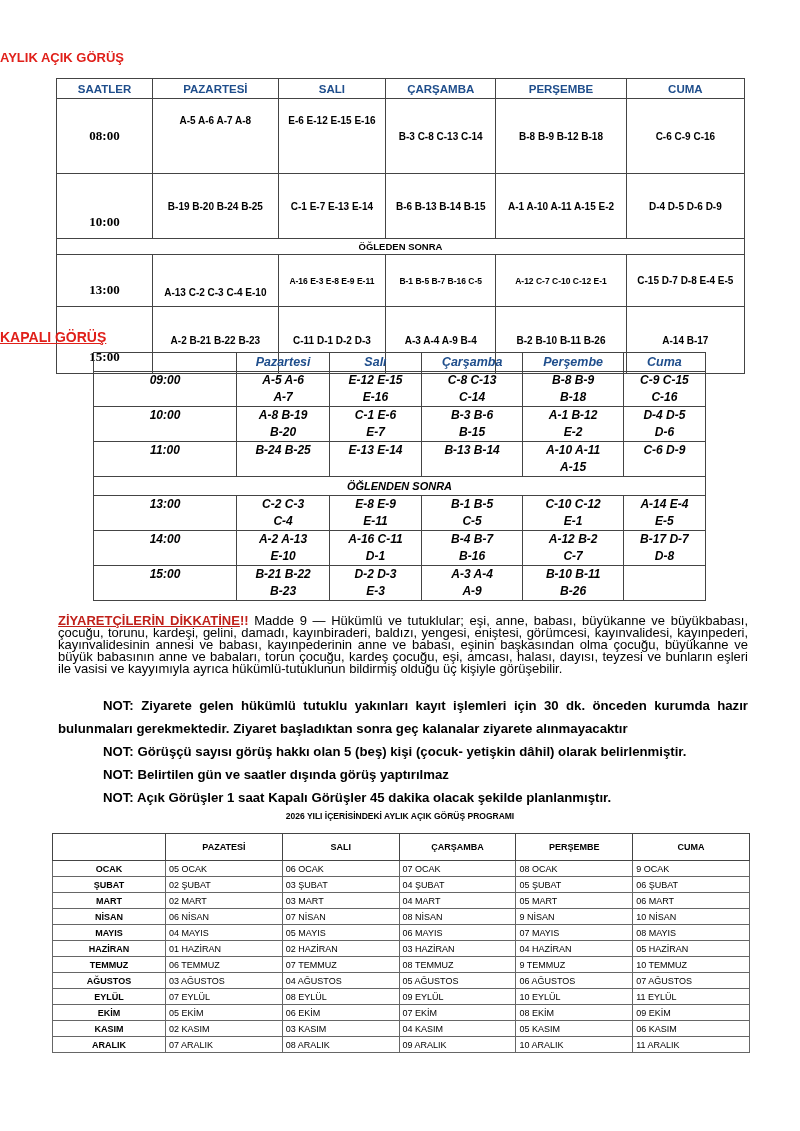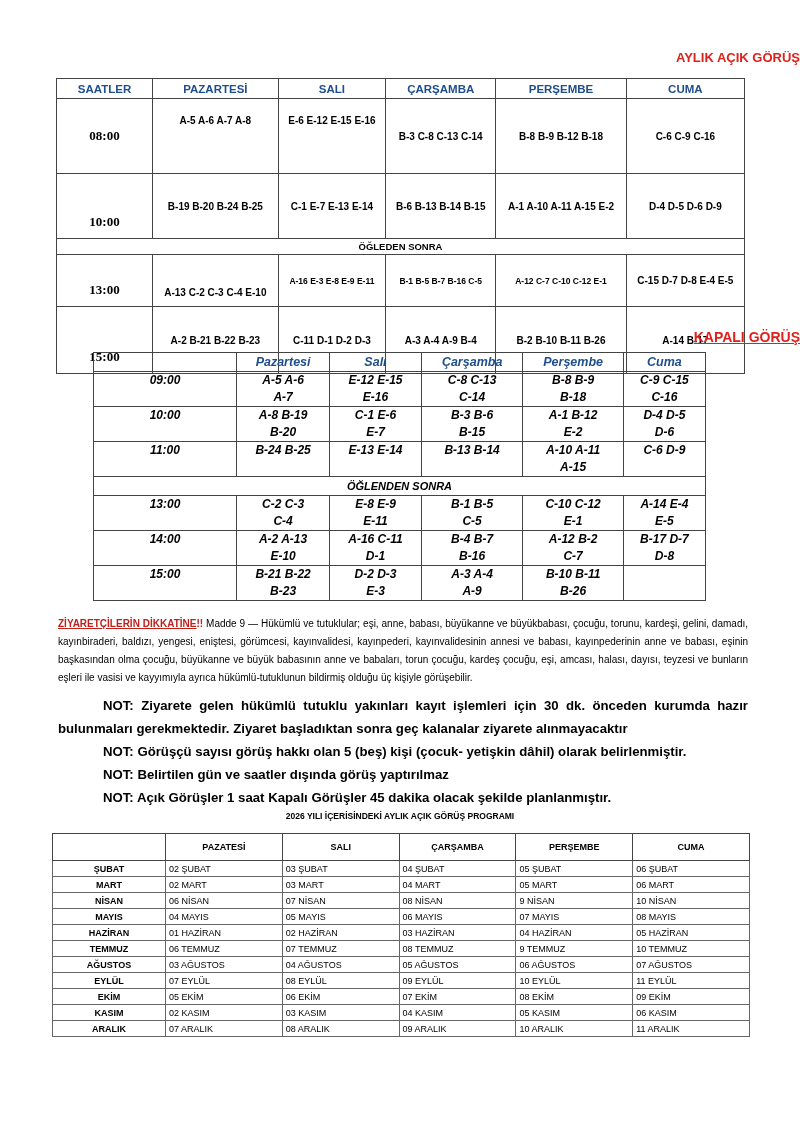--- a/index.html
+++ b/index.html
@@ -1,18 +1,18 @@
 <!DOCTYPE html>
 <html><head>
 <meta charset="utf-8">
 <style>
   html, body { margin: 0; padding: 0; background: #ffffff; }
   body { width: 800px; height: 1131px; position: relative; overflow: hidden;
          font-family: "Liberation Sans", sans-serif; color: #000; }
-  .title-red { position: absolute; left: 0; width: 800px; text-align: right;
+  .title-red { position: absolute; left: 0; width: 800px; text-align: left;
                color: #e0201a; font-weight: bold; font-family: "Liberation Sans", sans-serif; }
   table { border-collapse: collapse; position: absolute; }
   td, th { border: 1px solid #444; padding: 0; text-align: center; vertical-align: middle; }
 
   
   #t1 { left: 56px; top: 78px; width: 689px; font-size: 10px; font-weight: bold; }
   #t1 th { color: #1f4e8c; font-size: 11.5px; height: 19px; }
   #t1 td.time { font-size: 13px; width: 95px; font-family: Liberation Serif, serif; }
   #t1 td.time.low { vertical-align: bottom; padding-bottom: 8px; }
   #t1 tr.r1 td { height: 58px; }
@@ -25,21 +25,21 @@
 
   
   #t2 { left: 93px; top: 352px; width: 613px; font-size: 12px; font-weight: bold; font-style: italic; }
   #t2 th { color: #1f4e8c; font-size: 12.5px; height: 18px; }
   #t2 td { vertical-align: top; line-height: 17px; height: 34px; }
   #t2 td.time { width: 142px; }
   #t2 td.mid { height: 18px; font-size: 11px; vertical-align: middle; }
 
   
   #notice { position: absolute; left: 58px; top: 615px; width: 690px;
-            font-size: 10px; line-height: 18px; text-align: justify; text-align-last: left; }
+            font-size: 13px; line-height: 12px; text-align: justify; text-align-last: left; }
   #notice .lead { font-weight: bold; color: #c0201a; text-decoration: underline; }
   #notes { position: absolute; left: 58px; top: 694px; width: 690px;
            font-size: 13.2px; font-weight: bold; line-height: 23px; }
   #notes p { margin: 0; }
   #notes .ind { padding-left: 45px; }
   #notes .just { text-align: justify; text-indent: 45px; }
 
   #t3title { position: absolute; left: 0; width: 800px; top: 811px; text-align: center;
              font-size: 8.5px; font-weight: bold; }
   #t3 { left: 52px; top: 833px; width: 698px; font-size: 9px; }
@@ -278,20 +278,28 @@
     <th></th>
     <th>PAZATESİ</th>
     <th>SALI</th>
     <th>ÇARŞAMBA</th>
     <th>PERŞEMBE</th>
     <th>CUMA</th>
   </tr>
   </tbody>
     <tbody id="t3-body">
       <tr>
+        <td class="m">OCAK</td>
+        <td>05 OCAK</td>
+        <td>06 OCAK</td>
+        <td>07 OCAK</td>
+        <td>08 OCAK</td>
+        <td>9 OCAK</td>
+      </tr>
+      <tr>
         <td class="m">ŞUBAT</td>
         <td>02 ŞUBAT</td>
         <td>03 ŞUBAT</td>
         <td>04 ŞUBAT</td>
         <td>05 ŞUBAT</td>
         <td>06 ŞUBAT</td>
       </tr>
       <tr>
         <td class="m">MART</td>
         <td>02 MART</td>

